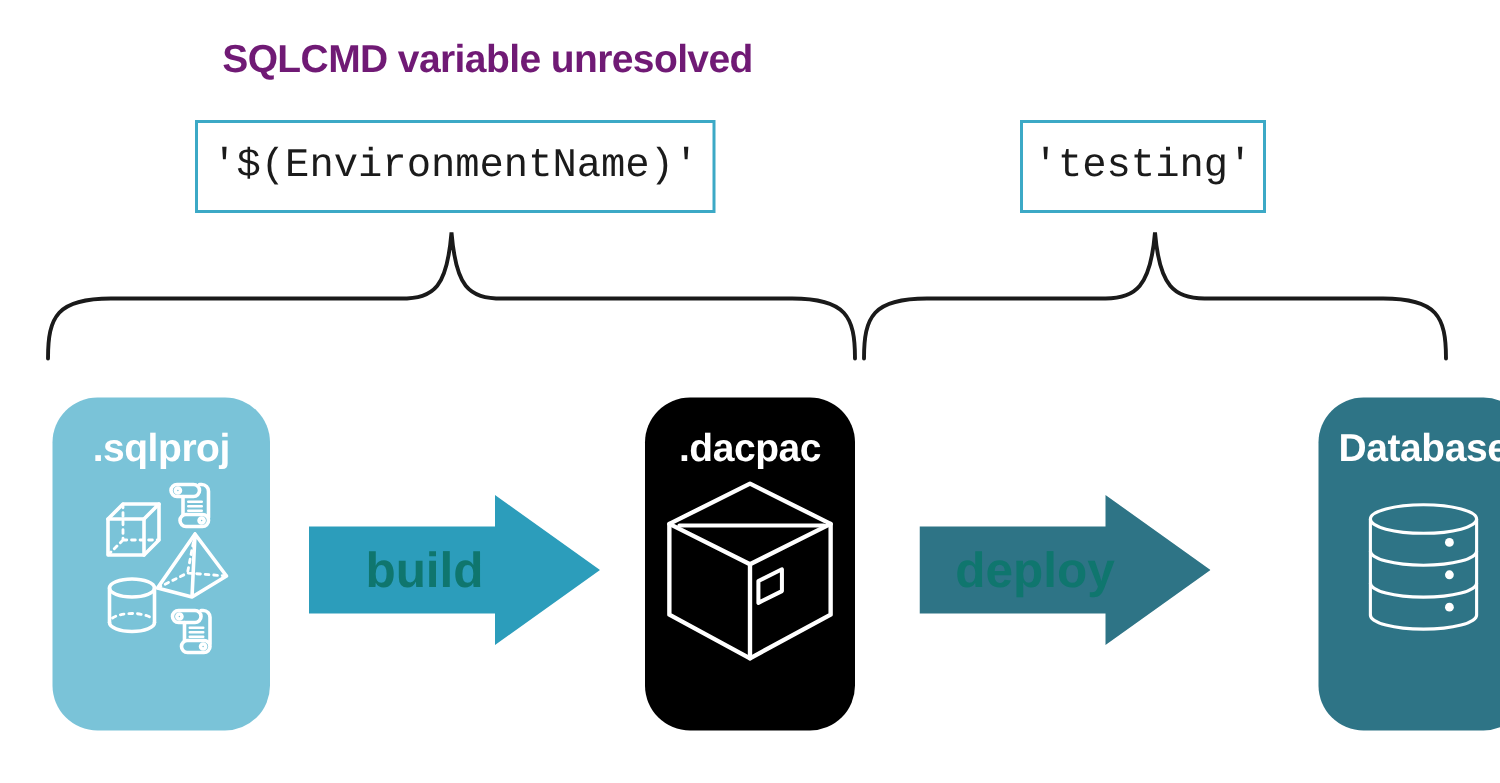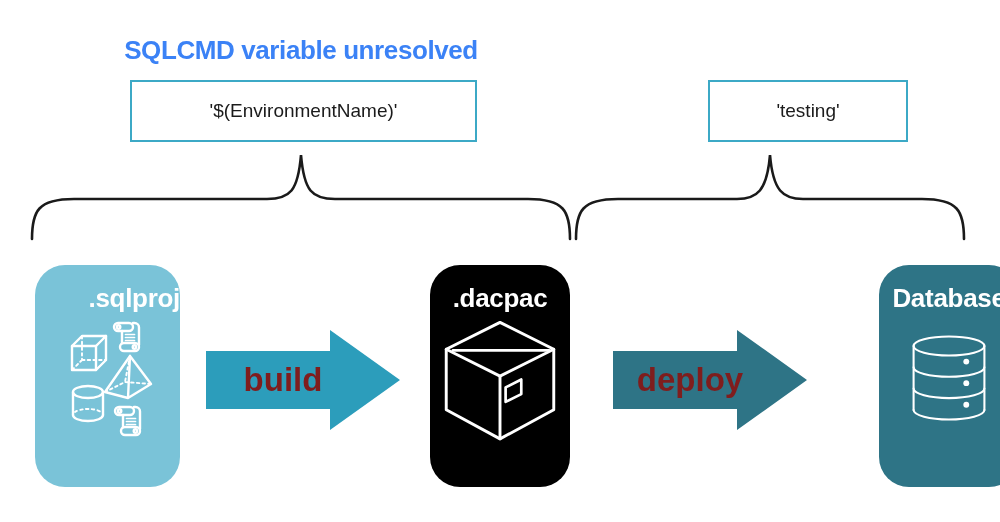--- a/index.html
+++ b/index.html
@@ -6,61 +6,62 @@
   .canvas {
     position: relative;
     width: 1000px;
     height: 522px;
     background: #ffffff;
     overflow: hidden;
     font-family: "Liberation Sans", sans-serif;
   }
   .heading {
     position: absolute;
-    top: 35px;
+    top: 24px;
     transform: translateX(-50%);
     font-size: 26px;
     font-weight: 700;
     letter-spacing: -0.4px;
-    color: #3b82f6;
+    color: #701a75;
     white-space: nowrap;
+    margin-left: 24px;
   }
   .heading.h-left  { left: 301px; }
   .heading.h-right { left: 767px; }
   .codebox {
     position: absolute;
     top: 80px;
     height: 62px;
     box-sizing: border-box;
     border: 2px solid #3CA9C6;
     background: #ffffff;
     display: flex;
     align-items: center;
     justify-content: center;
   }
   .codebox.cb-left  { left: 130px; width: 347px; }
-  .codebox.cb-right { left: 708px; width: 200px; }
+  .codebox.cb-right { left: 680px; width: 164px; }
   .code-text {
-    font-family: Liberation Sans, sans-serif;
-    font-size: 19px;
+    font-family: Liberation Mono, monospace;
+    font-size: 27px;
     color: #1b1b1b;
     white-space: pre;
   }
   .brace { position: absolute; top: 149px; }
   .brace.b-left  { left: 30px; }
   .brace.b-right { left: 574px; }
 
   .card {
     position: absolute;
     top: 265px;
     height: 222px;
     border-radius: 30px;
     text-align: center;
   }
-  .card.c-sqlproj  { left: 35px;  width: 145px; text-align: right; }
+  .card.c-sqlproj  { left: 35px;  width: 145px; }
   .card.c-dacpac   { left: 430px; width: 140px; }
   .card.c-database { left: 866px; width: 140px; margin-left: 13px; }
   .card-label {
     margin-top: 18px;
     font-size: 26px;
     font-weight: 700;
     color: #ffffff;
     letter-spacing: -0.3px;
   }
   .card-icon { position: absolute; }
@@ -76,21 +77,21 @@
     position: absolute;
     left: 15px;
     top: 0;
     width: 124px;
     height: 100%;
     display: flex;
     align-items: center;
     justify-content: center;
     font-size: 33px;
     font-weight: 700;
-    color: #7f1d1d;
+    color: #0f766e;
   }
   .wire { fill: none; stroke: #ffffff; stroke-width: 2.4; stroke-linejoin: round; stroke-linecap: round; }
   .wire-dash { stroke-dasharray: 2.5 3.2; stroke-width: 1.9; }
   .brace-path { fill: none; stroke: #1a1a1a; stroke-width: 2.6; stroke-linecap: round; }
 </style>
 </head>
 <body>
 
 <div class="canvas">
 

